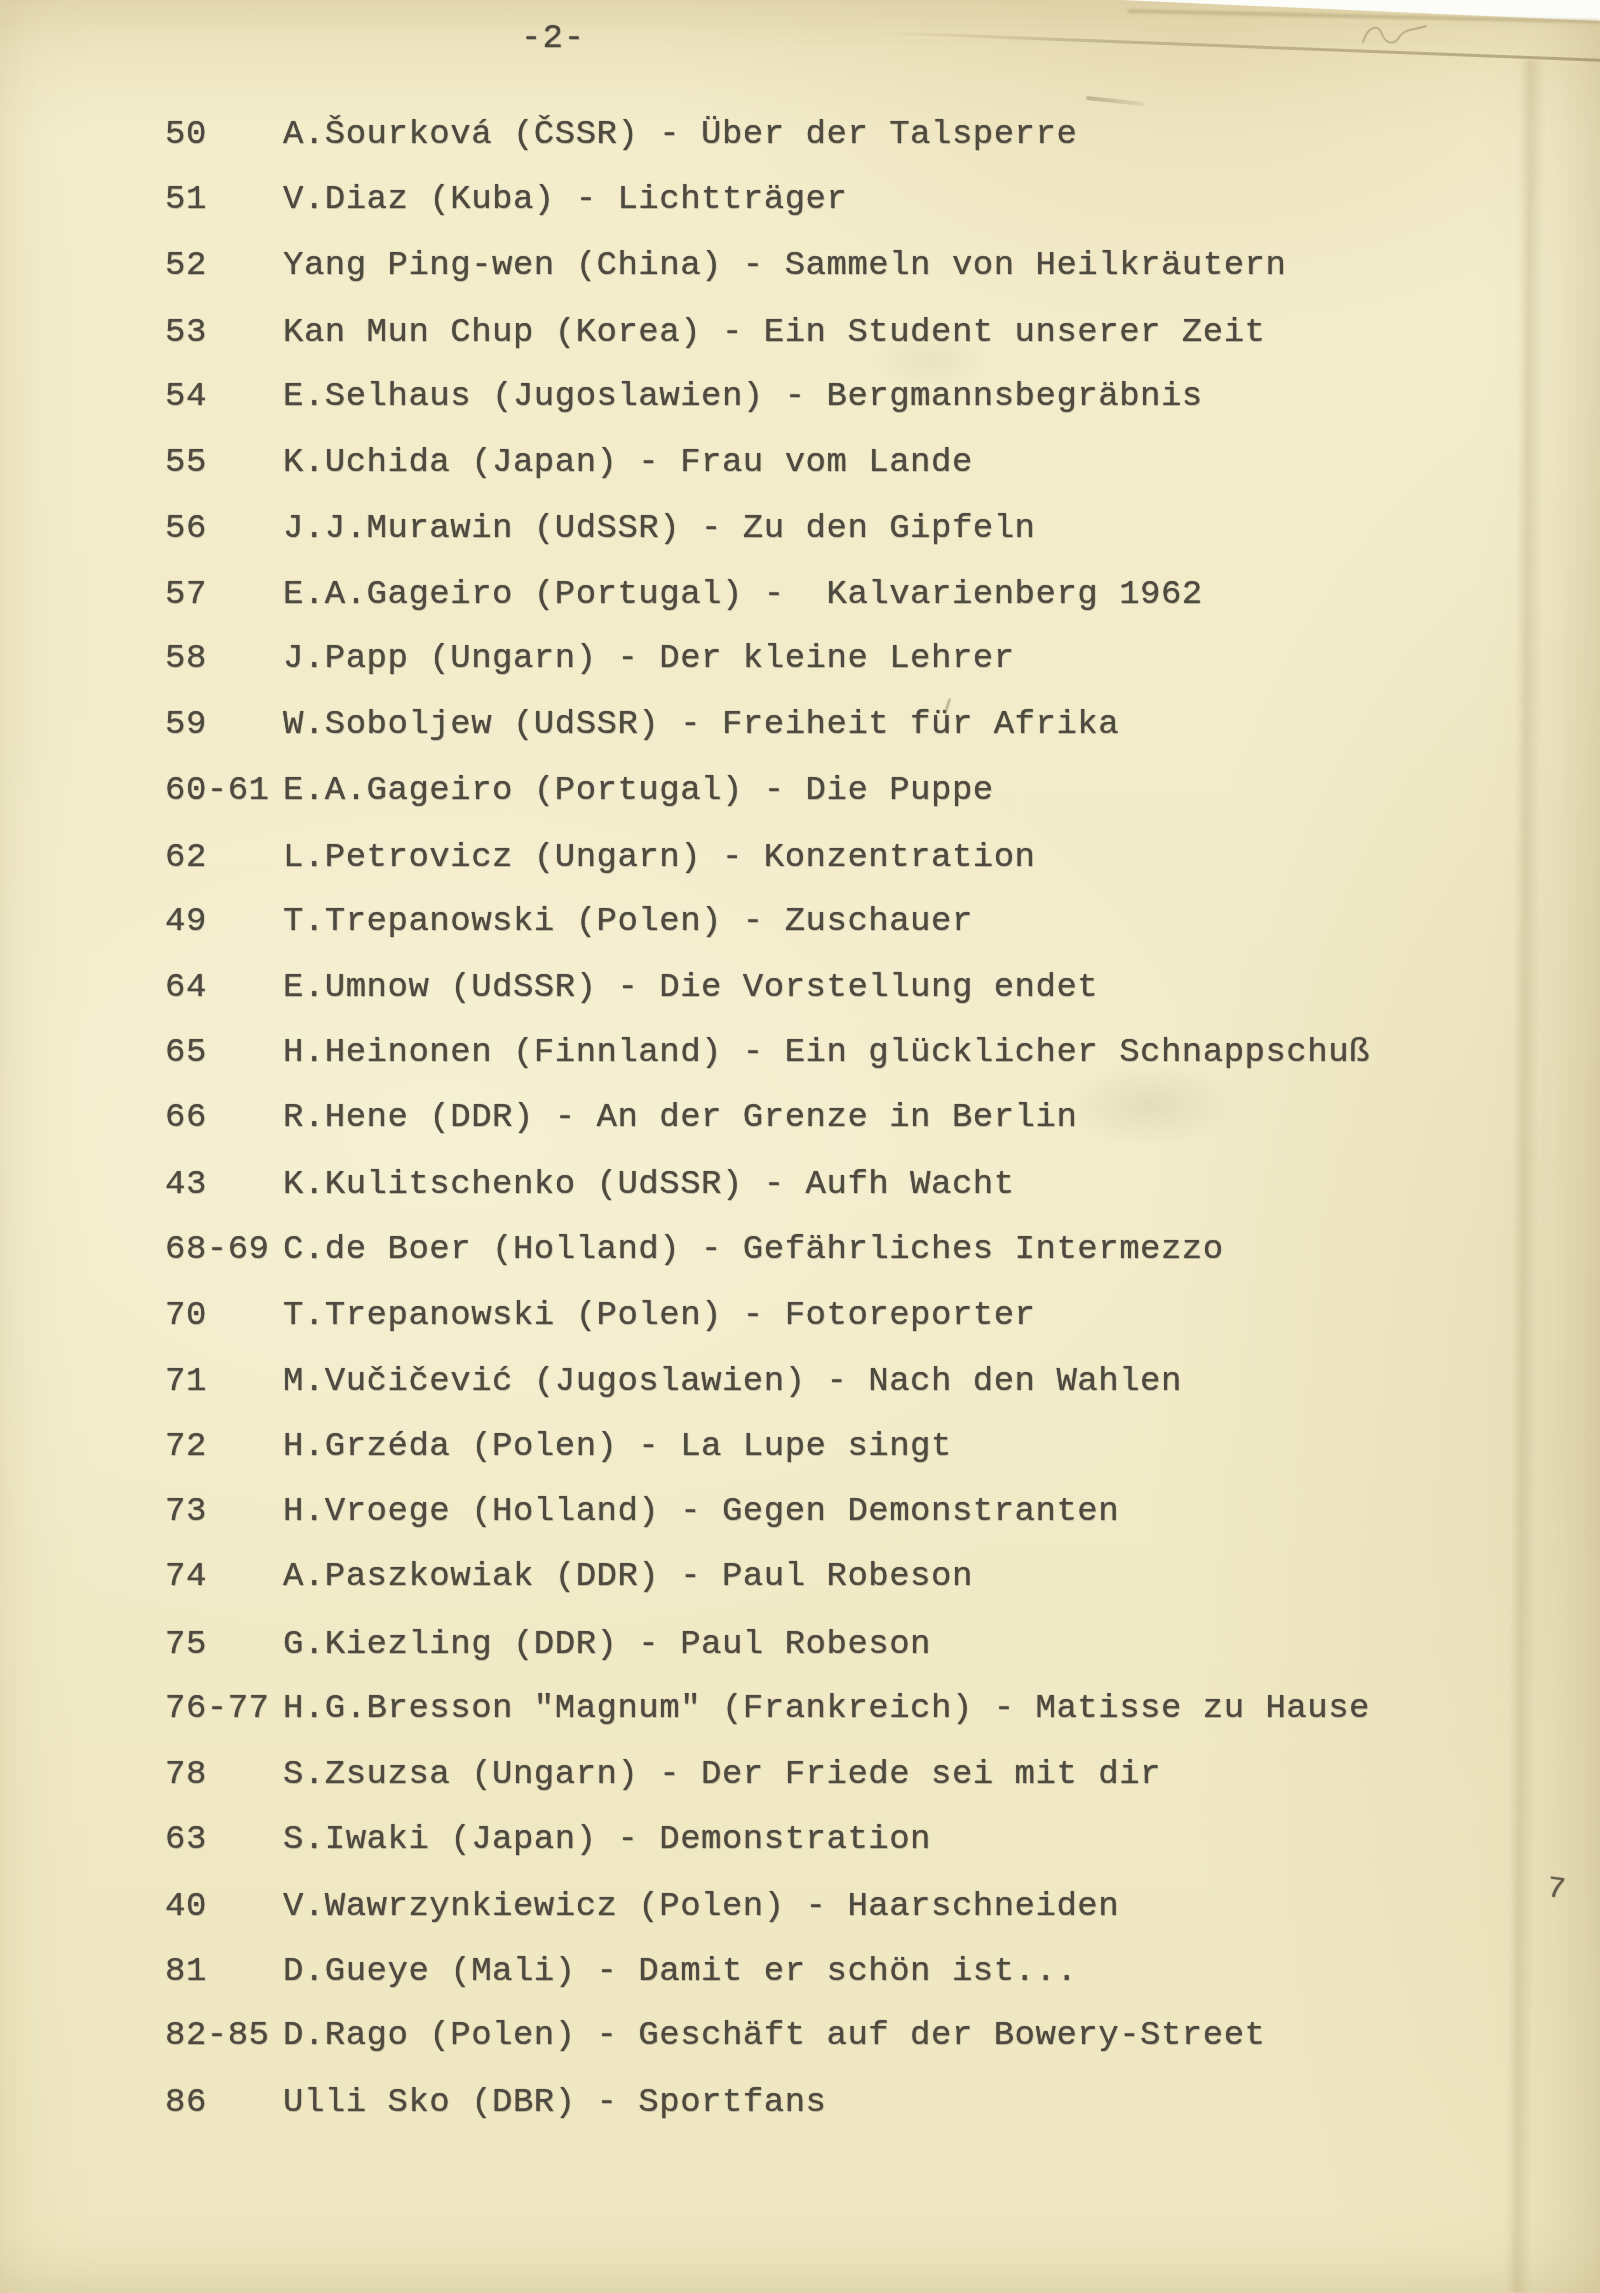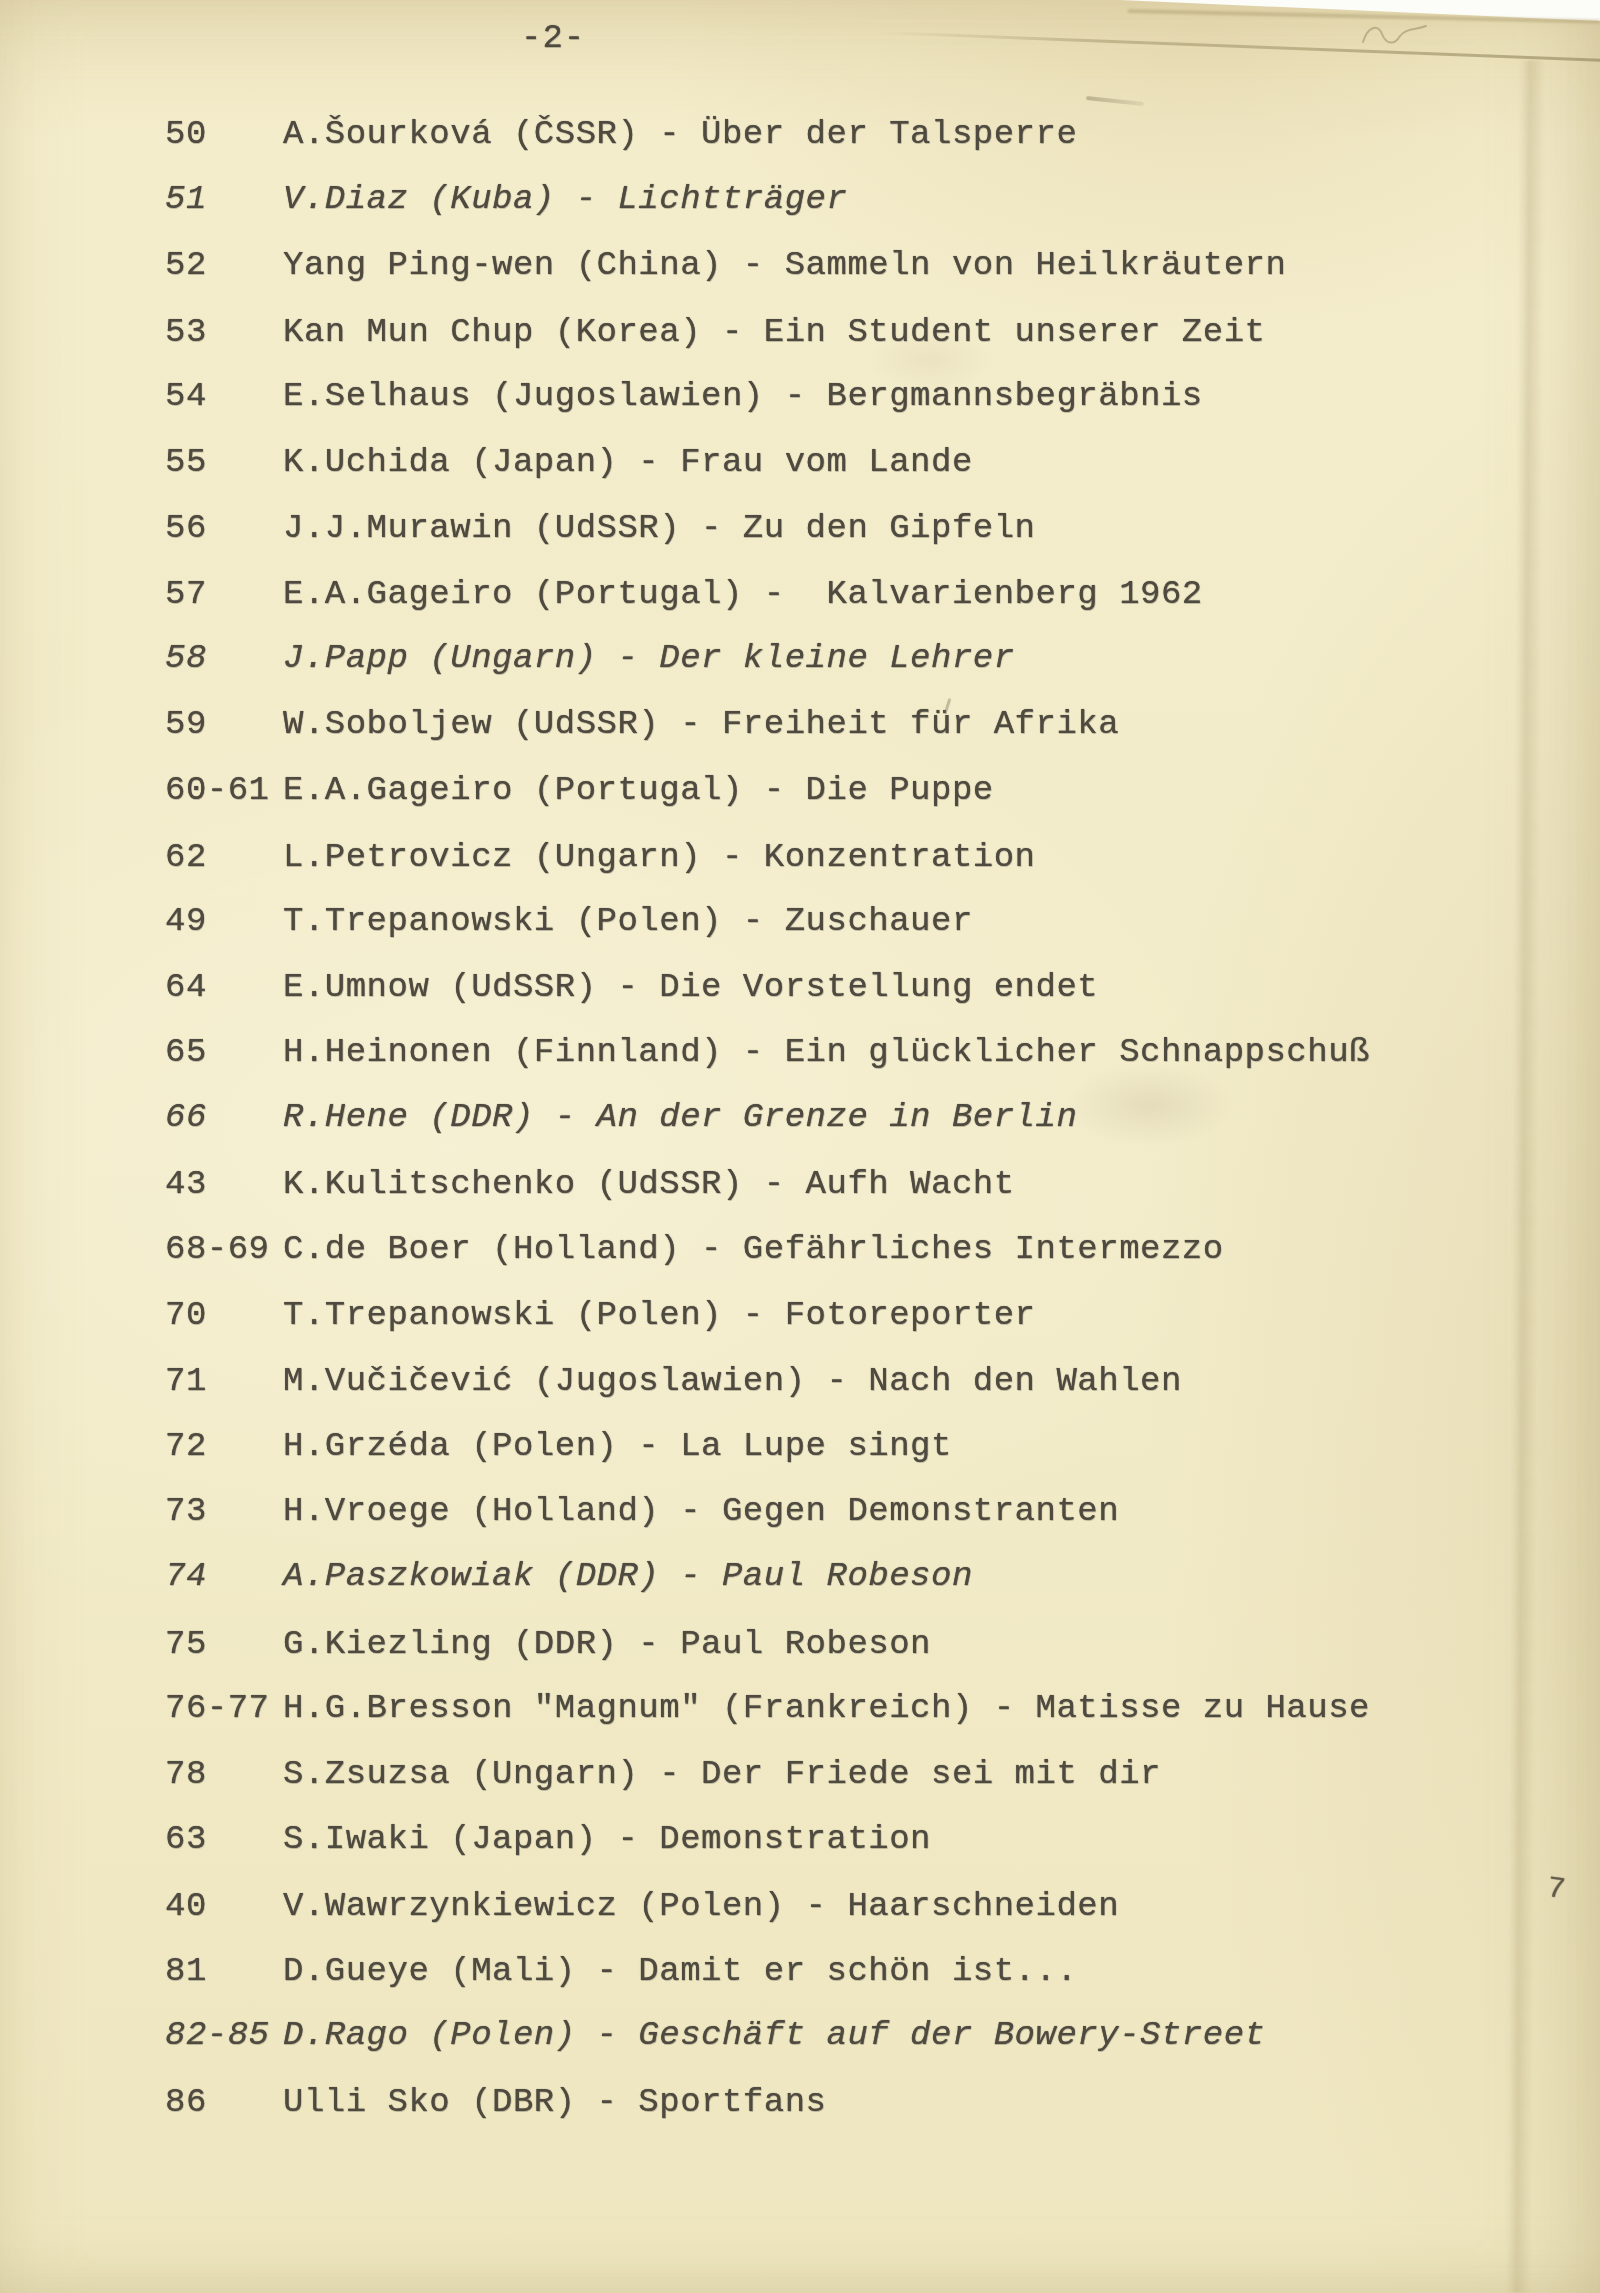--- a/index.html
+++ b/index.html
@@ -33,21 +33,21 @@
   .list{position:absolute;left:0;top:102px;width:100%;}
   .row{
     height:65.6px;
     padding-left:165px;
     box-sizing:border-box;
     font-size:34px;line-height:65.6px;
     white-space:pre;
     letter-spacing:0.5px;
   }
   .row:nth-child(4n){transform:translateY(1px);}
-  .row:nth-child(7n+2){transform:translateY(-1px);font-style:italic;}
+  .row:nth-child(7n+2){transform:translateY(-1px);}
   .row .no{display:inline-block;width:118px;}
   
   .white-wedge{
     position:absolute;left:0;top:0;width:1600px;height:40px;
     background:#fcfcf9;
     clip-path:polygon(1120px 0px, 1600px 0px, 1600px 21px);
   }
   .top-edge-shadow{
     position:absolute;left:1128px;top:9px;width:472px;height:4px;
     background:rgba(168,153,108,0.45);

